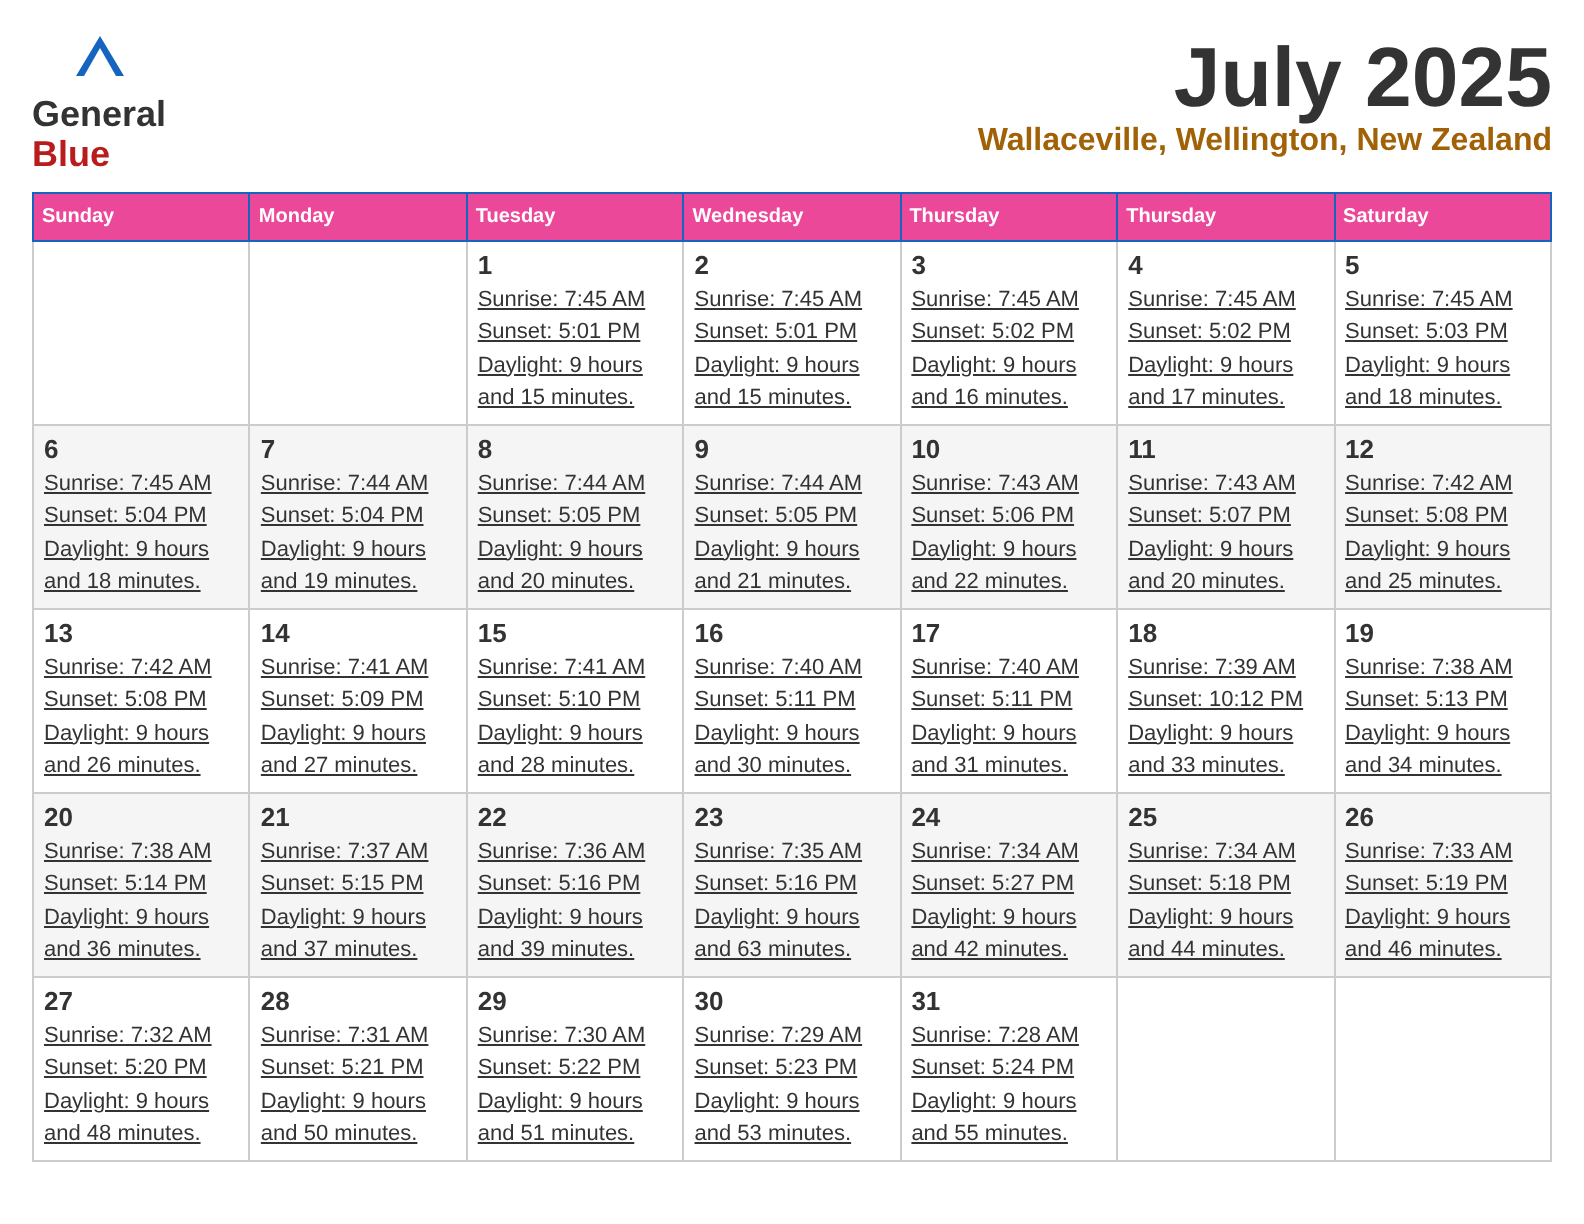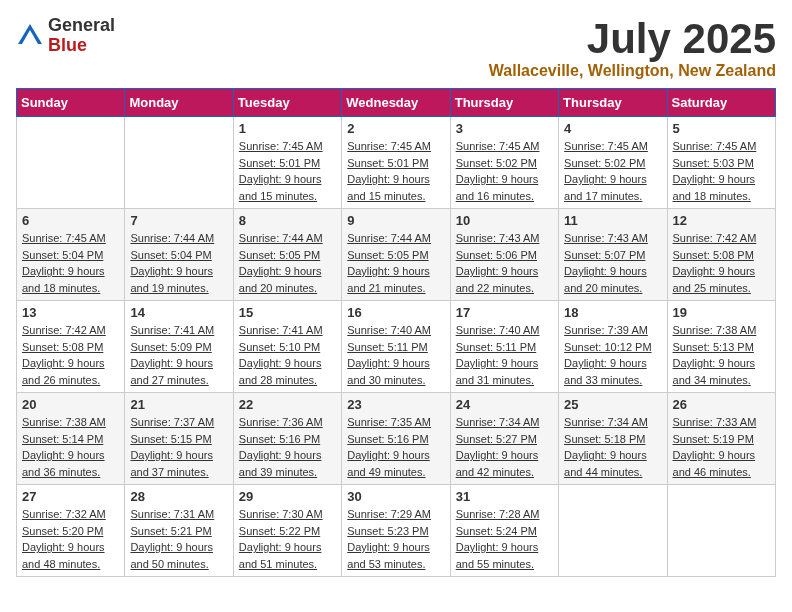--- a/index.html
+++ b/index.html
@@ -13,20 +13,21 @@
     .header {
       display: flex;
       justify-content: space-between;
       align-items: flex-start;
       margin-bottom: 8px;
     }
     .logo {
       display: flex;
       align-items: center;
       gap: 4px;
+      flex-direction: column;
     }
     .logo-text {
       font-size: 18px;
       font-weight: bold;
       line-height: 1.1;
     }
     .logo-general { color: #333; }
     .logo-blue { color: #b91c1c; }
     .logo-icon {
       width: 28px;
@@ -43,25 +44,25 @@
       font-size: 16px;
       color: #a16207;
       font-weight: bold;
     }
     .calendar {
       width: 100%;
       border-collapse: collapse;
       font-size: 11px;
     }
     .calendar th {
-      background-color: #be185d;
+      background-color: #ec4899;
       color: #fff;
       padding: 6px 4px;
       text-align: left;
-      font-size: 13px;
+      font-size: 10px;
       font-weight: bold;
       border: 1px solid #1565c0;
     }
     .calendar td {
       border: 1px solid #ccc;
       vertical-align: top;
       padding: 4px 5px;
       width: calc(100% / 7);
       min-height: 80px;
       background: #fff;
@@ -208,21 +209,21 @@
         <td>
           <div class="day-number">21</div>
           <div class="day-info"><span>Sunrise: 7:37 AM</span><br><span>Sunset: 5:15 PM</span><br><span>Daylight: 9 hours</span><br><span>and 37 minutes.</span></div>
         </td>
         <td>
           <div class="day-number">22</div>
           <div class="day-info"><span>Sunrise: 7:36 AM</span><br><span>Sunset: 5:16 PM</span><br><span>Daylight: 9 hours</span><br><span>and 39 minutes.</span></div>
         </td>
         <td>
           <div class="day-number">23</div>
-          <div class="day-info"><span>Sunrise: 7:35 AM</span><br><span>Sunset: 5:16 PM</span><br><span>Daylight: 9 hours</span><br><span>and 49 minutes.</span></div>
+          <div class="day-info"><span>Sunrise: 7:35 AM</span><br><span>Sunset: 5:16 PM</span><br><span>Daylight: 9 hours</span><br><span>and 63 minutes.</span></div>
         </td>
         <td>
           <div class="day-number">24</div>
           <div class="day-info"><span>Sunrise: 7:34 AM</span><br><span>Sunset: 5:27 PM</span><br><span>Daylight: 9 hours</span><br><span>and 42 minutes.</span></div>
         </td>
         <td>
           <div class="day-number">25</div>
           <div class="day-info"><span>Sunrise: 7:34 AM</span><br><span>Sunset: 5:18 PM</span><br><span>Daylight: 9 hours</span><br><span>and 44 minutes.</span></div>
         </td>
         <td>

